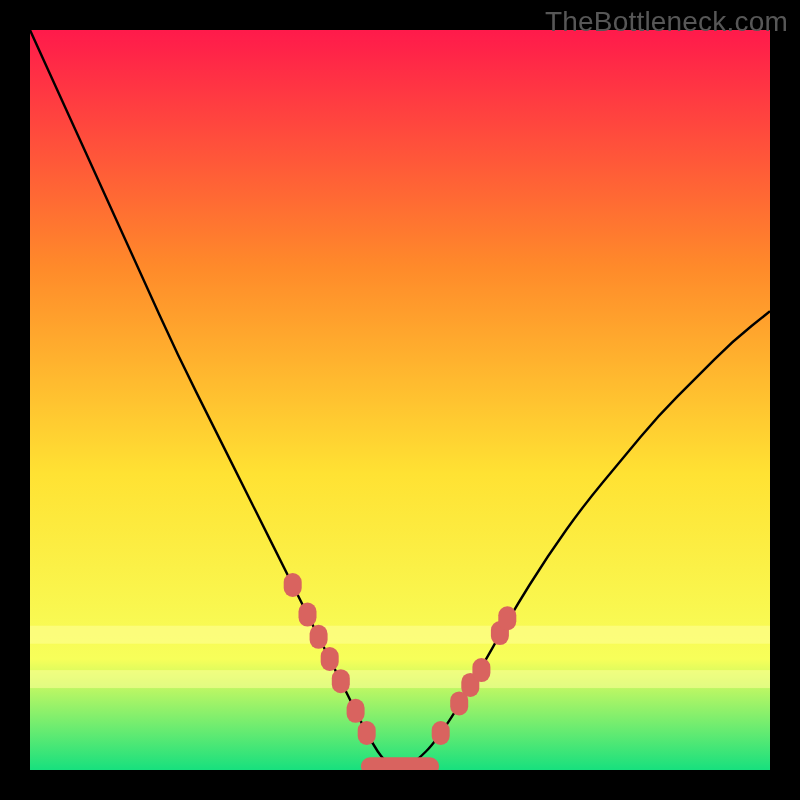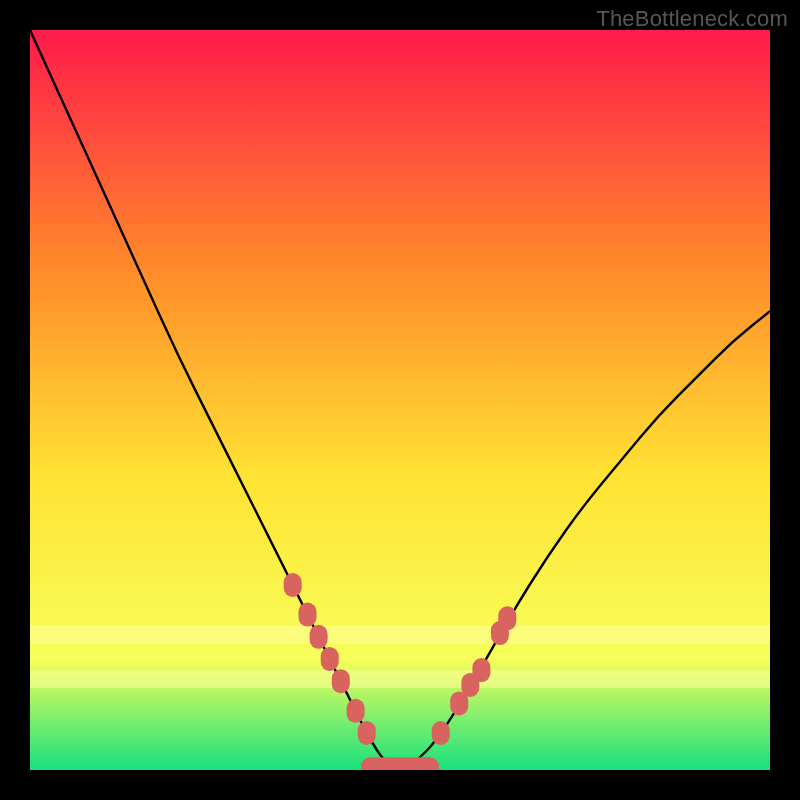--- a/index.html
+++ b/index.html
@@ -20,21 +20,21 @@
     left: 30px;
     top: 30px;
     width: 740px;
     height: 740px;
   }
   .watermark {
     position: absolute;
     top: 6px;
     right: 12px;
     font-family: Arial, Helvetica, sans-serif;
-    font-size: 22px;
+    font-size: 28px;
     font-weight: 500;
     color: #575757;
     letter-spacing: 0.2px;
     z-index: 10;
   }
   svg {
     display: block;
   }
 </style>
 </head>

